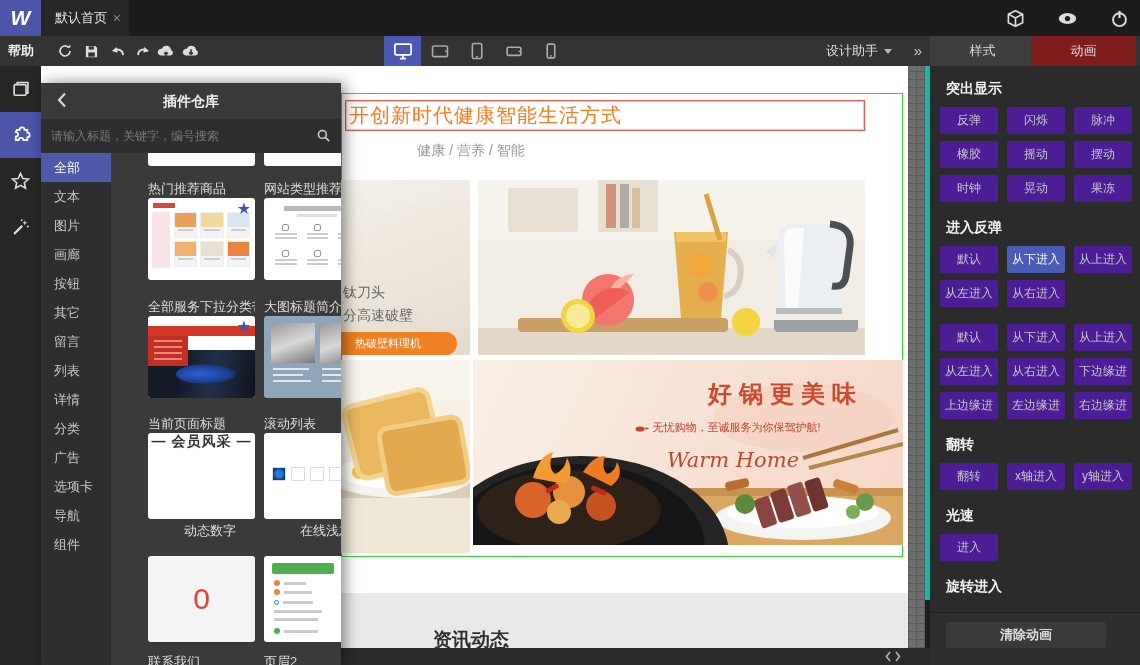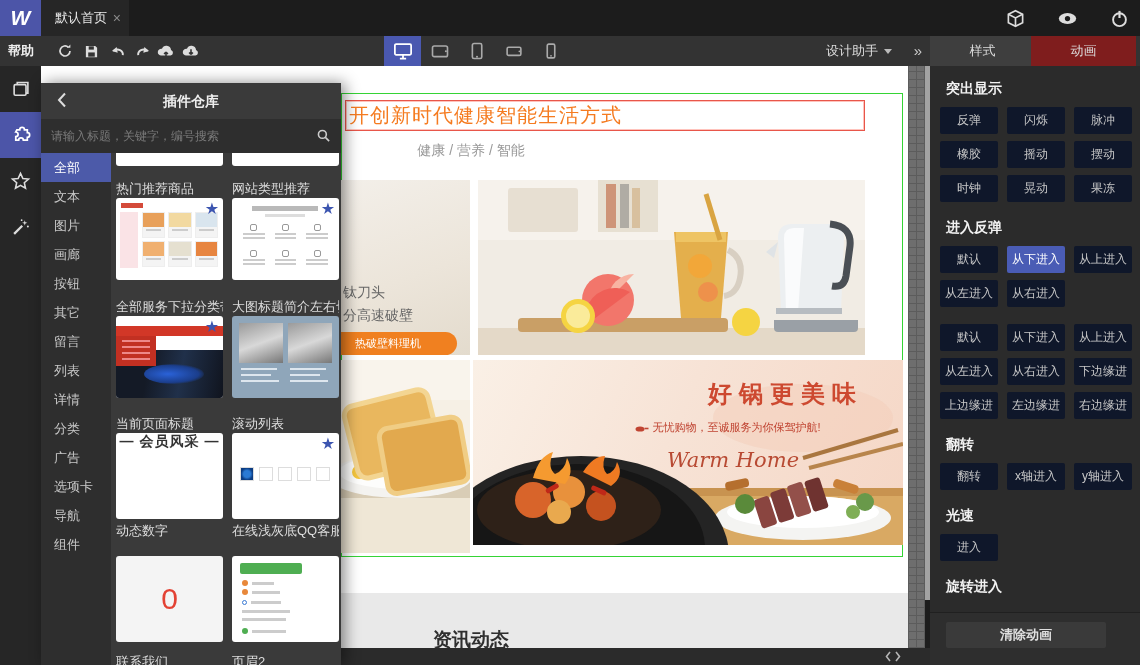--- a/index.html
+++ b/index.html
@@ -32,21 +32,21 @@
     font-size:13px; color:#ddd; }
   .side-tab.style { right:105px; background:#3e3e3e; }
   .side-tab.anim  { right:4px; background:#7f1d1d; }
 
   
   .rail { position:absolute; left:0; top:66px; width:41px; height:599px; background:#262626; }
   .rail .ritem { width:41px; height:46px; display:flex; align-items:center; justify-content:center; }
   .rail .ritem.active { background:#4c55a8; }
 
   
-  .workspace { position:absolute; left:41px; top:66px; width:889px; height:534px; background:#a3a3a3; }
+  .workspace { position:absolute; left:41px; top:66px; width:889px; height:534px; background:#14b8a6; }
   .page { position:absolute; left:0; top:0; width:867px; height:582px; background:#ffffff; overflow:hidden; }
   .green-box { position:absolute; left:300px; top:27px; width:562px; height:464px;
     border:1px solid #35d435; }
   .title-box { position:absolute; left:304px; top:34px; width:520px; height:31px; background:#fff;
     border:1px solid #e8564a; box-shadow:inset 0 0 0 1px #ffc3bc; color:#f57b20; font-size:20px;
     line-height:29px; padding-left:3px; letter-spacing:1px; white-space:nowrap; overflow:hidden; }
   .subtitle { position:absolute; left:300px; top:76px; width:260px; text-align:center;
     color:#9a9a9a; font-size:14px; }
   .band-gray { position:absolute; left:0; top:527px; width:867px; height:55px; background:#e9e9e9; }
   .news-title { position:absolute; left:300px; top:561px; width:260px; text-align:center;
@@ -87,35 +87,35 @@
   .plugin-panel { position:absolute; left:0; top:17px; width:300px; height:582px; background:#3a3a3a;
     box-shadow:4px 0 14px rgba(0,0,0,.45); }
   .pp-header { position:relative; height:36px; }
   .pp-back { position:absolute; left:14px; top:8px; }
   .pp-title { text-align:center; line-height:36px; color:#eee; font-size:14px; font-weight:bold; }
   .pp-search { position:relative; height:34px; background:#2e2e2e; }
   .pp-search input { width:100%; height:34px; background:transparent; border:none; outline:none;
     color:#bbb; font-size:12px; padding:0 34px 0 10px; font-family:inherit; }
   .pp-search input::placeholder { color:#7a7a7a; }
   .pp-mag { position:absolute; right:10px; top:9px; }
-  .pp-body { position:relative; height:512px; display:flex; }
+  .pp-body { position:relative; height:512px; display:flex;gap:32px; }
   .pp-cats { width:70px; height:512px; background:#2e2e2e; overflow:hidden; }
   .pp-cat { height:29px; line-height:29px; padding-left:13px; color:#c8c8c8; font-size:13px; cursor:pointer; }
   .pp-cat.active { background:#4c5aa9; color:#fff; }
   .pp-grid { position:relative; flex:1; height:512px; overflow:hidden; }
   .card-lab { position:absolute; width:107px; height:17px; color:#ddd; font-size:13px;
     white-space:nowrap; overflow:hidden; }
   .thumb { position:absolute; width:107px; background:#fff; border-radius:3px; overflow:hidden; }
   .thumb .star { position:absolute; top:1px; right:4px; color:#3c55b0; font-size:16px; }
   .cut-thumb { position:absolute; top:0; width:107px; height:13px; background:#fff; border-radius:0 0 3px 3px; }
   .c1 { left:5px; } .c2 { left:121px; }
   .r1l { top:27px; } .r1t { top:45px; height:82px; }
   .r2l { top:145px; } .r2t { top:163px; height:82px; }
   .r3l { top:262px; } .r3t { top:280px; height:86px; }
-  .r4l { top:369px; } .r4t { top:403px; height:86px; }
+  .r4l { top:369px;margin-left:36px; } .r4t { top:403px; height:86px; }
   .r5l { top:500px; }
 
   
   .t-tag { position:absolute; left:5px; top:5px; width:22px; height:5px; background:#d44a3a; }
   .t-grid6 { position:absolute; left:26px; top:14px; width:76px; display:grid;
     grid-template-columns:repeat(3,1fr); gap:3px; }
   .t-grid6 .cell { height:26px; background:#f4f4f4; border:1px solid #eee; }
   .t-grid6 .cell i { display:block; height:14px; }
   .t-side { position:absolute; left:4px; top:14px; width:18px; height:56px; background:#fae3e6; }
   .t-grid6b { position:absolute; left:8px; top:26px; width:91px; display:grid;
@@ -146,21 +146,21 @@
   .t8-bar { position:absolute; left:8px; top:7px; width:62px; height:11px; background:#4fae52; border-radius:2px; }
   .t8 .row { position:absolute; left:10px; display:flex; align-items:center; gap:4px; }
   .t8 .d { width:6px; height:6px; border-radius:50%; }
   .t8 .ln { height:3px; background:#ccc; }
 
   
   .apanel { position:absolute; right:0; top:66px; width:210px; height:599px; background:#2b2b2b; overflow:hidden; }
   .ap-inner { padding:14px 0 0 0; }
   .ap-title { color:#f2f2f2; font-size:14px; font-weight:bold; padding-left:16px; margin-bottom:9px; }
   .ap-grid { display:flex; flex-wrap:wrap; gap:7px 9px; padding:0 8px 0 10px; margin-bottom:17px; }
-  .ab { width:58px; height:27px; background:#0f172a; border-radius:2px; color:#c8c8c8; font-size:12px;
+  .ab { width:58px; height:27px; background:#4c1d95; border-radius:2px; color:#c8c8c8; font-size:12px;
     text-align:center; line-height:27px; cursor:pointer; white-space:nowrap; overflow:hidden; }
   .ab.active { background:#4a5cb5; color:#fff; }
   .ap-footer { position:absolute; left:0; bottom:0; width:210px; height:53px; background:#2e2e2e;
     border-top:1px solid #202020; }
   .ap-clear { position:absolute; left:16px; top:9px; width:160px; height:26px; background:#3a3a3a;
     border-radius:2px; color:#e0e0e0; font-size:13px; font-weight:bold; text-align:center; line-height:26px; cursor:pointer; }
 </style>
 </head>
 <body>
 

